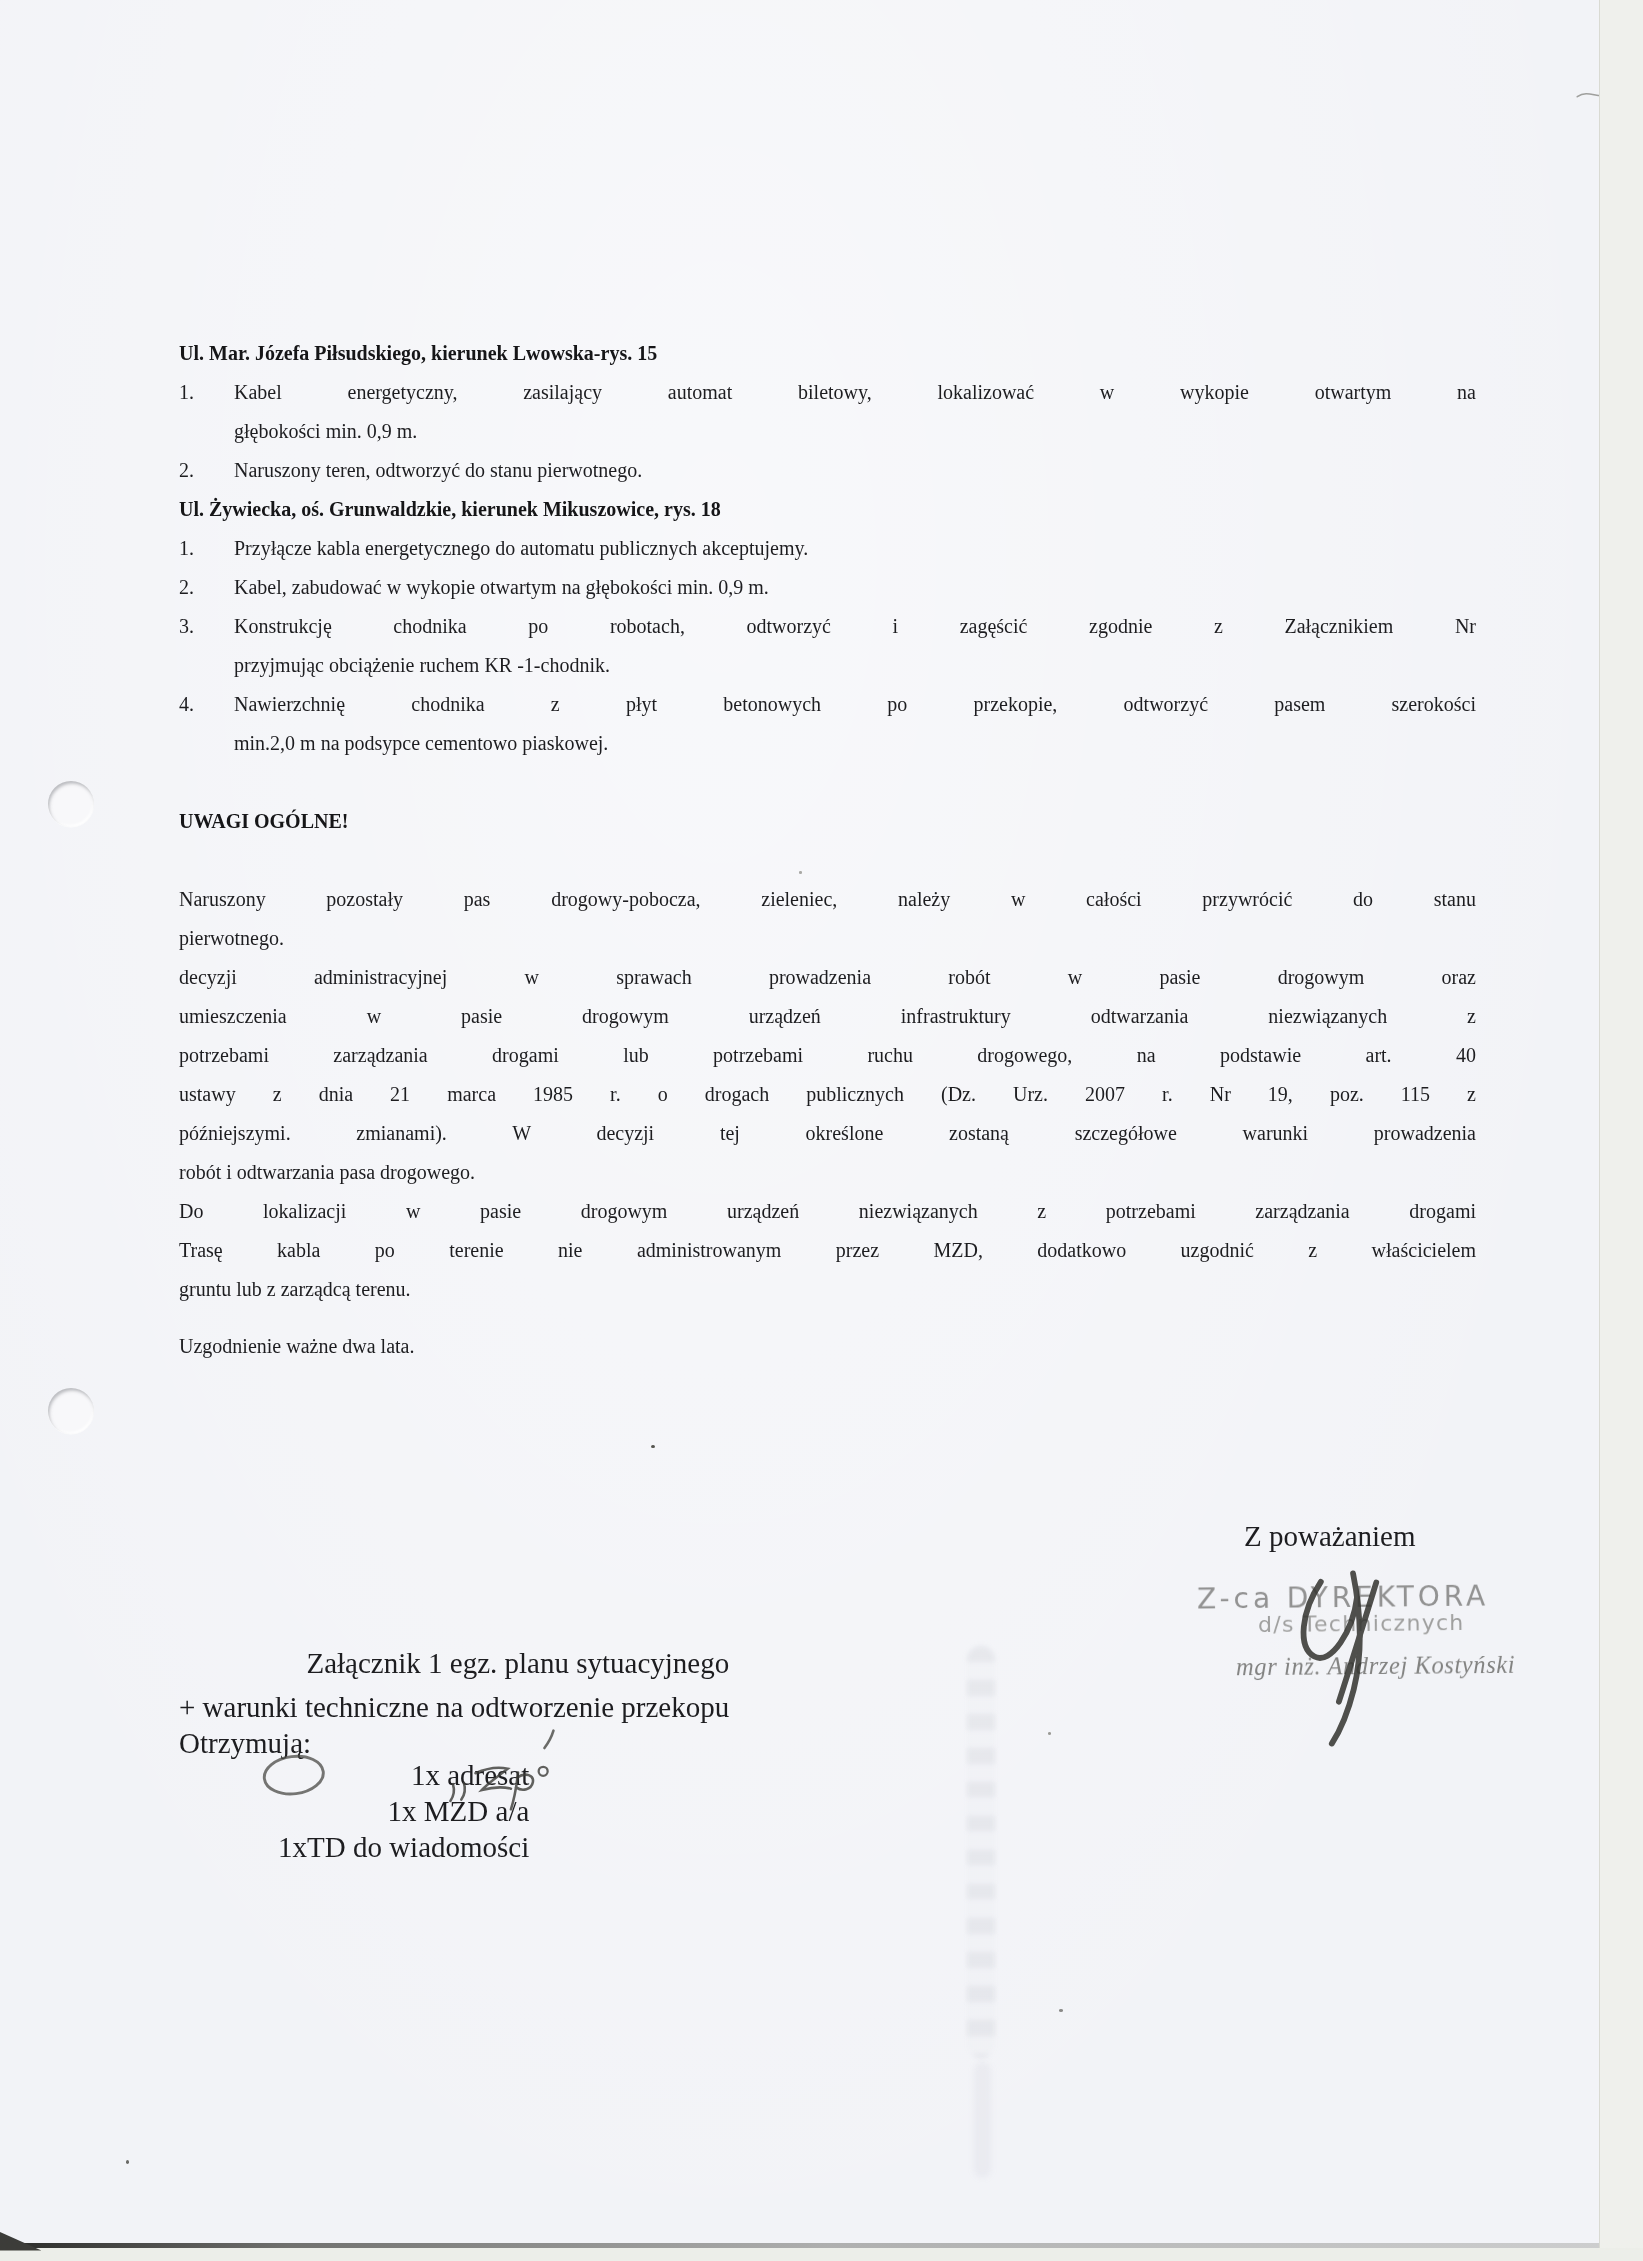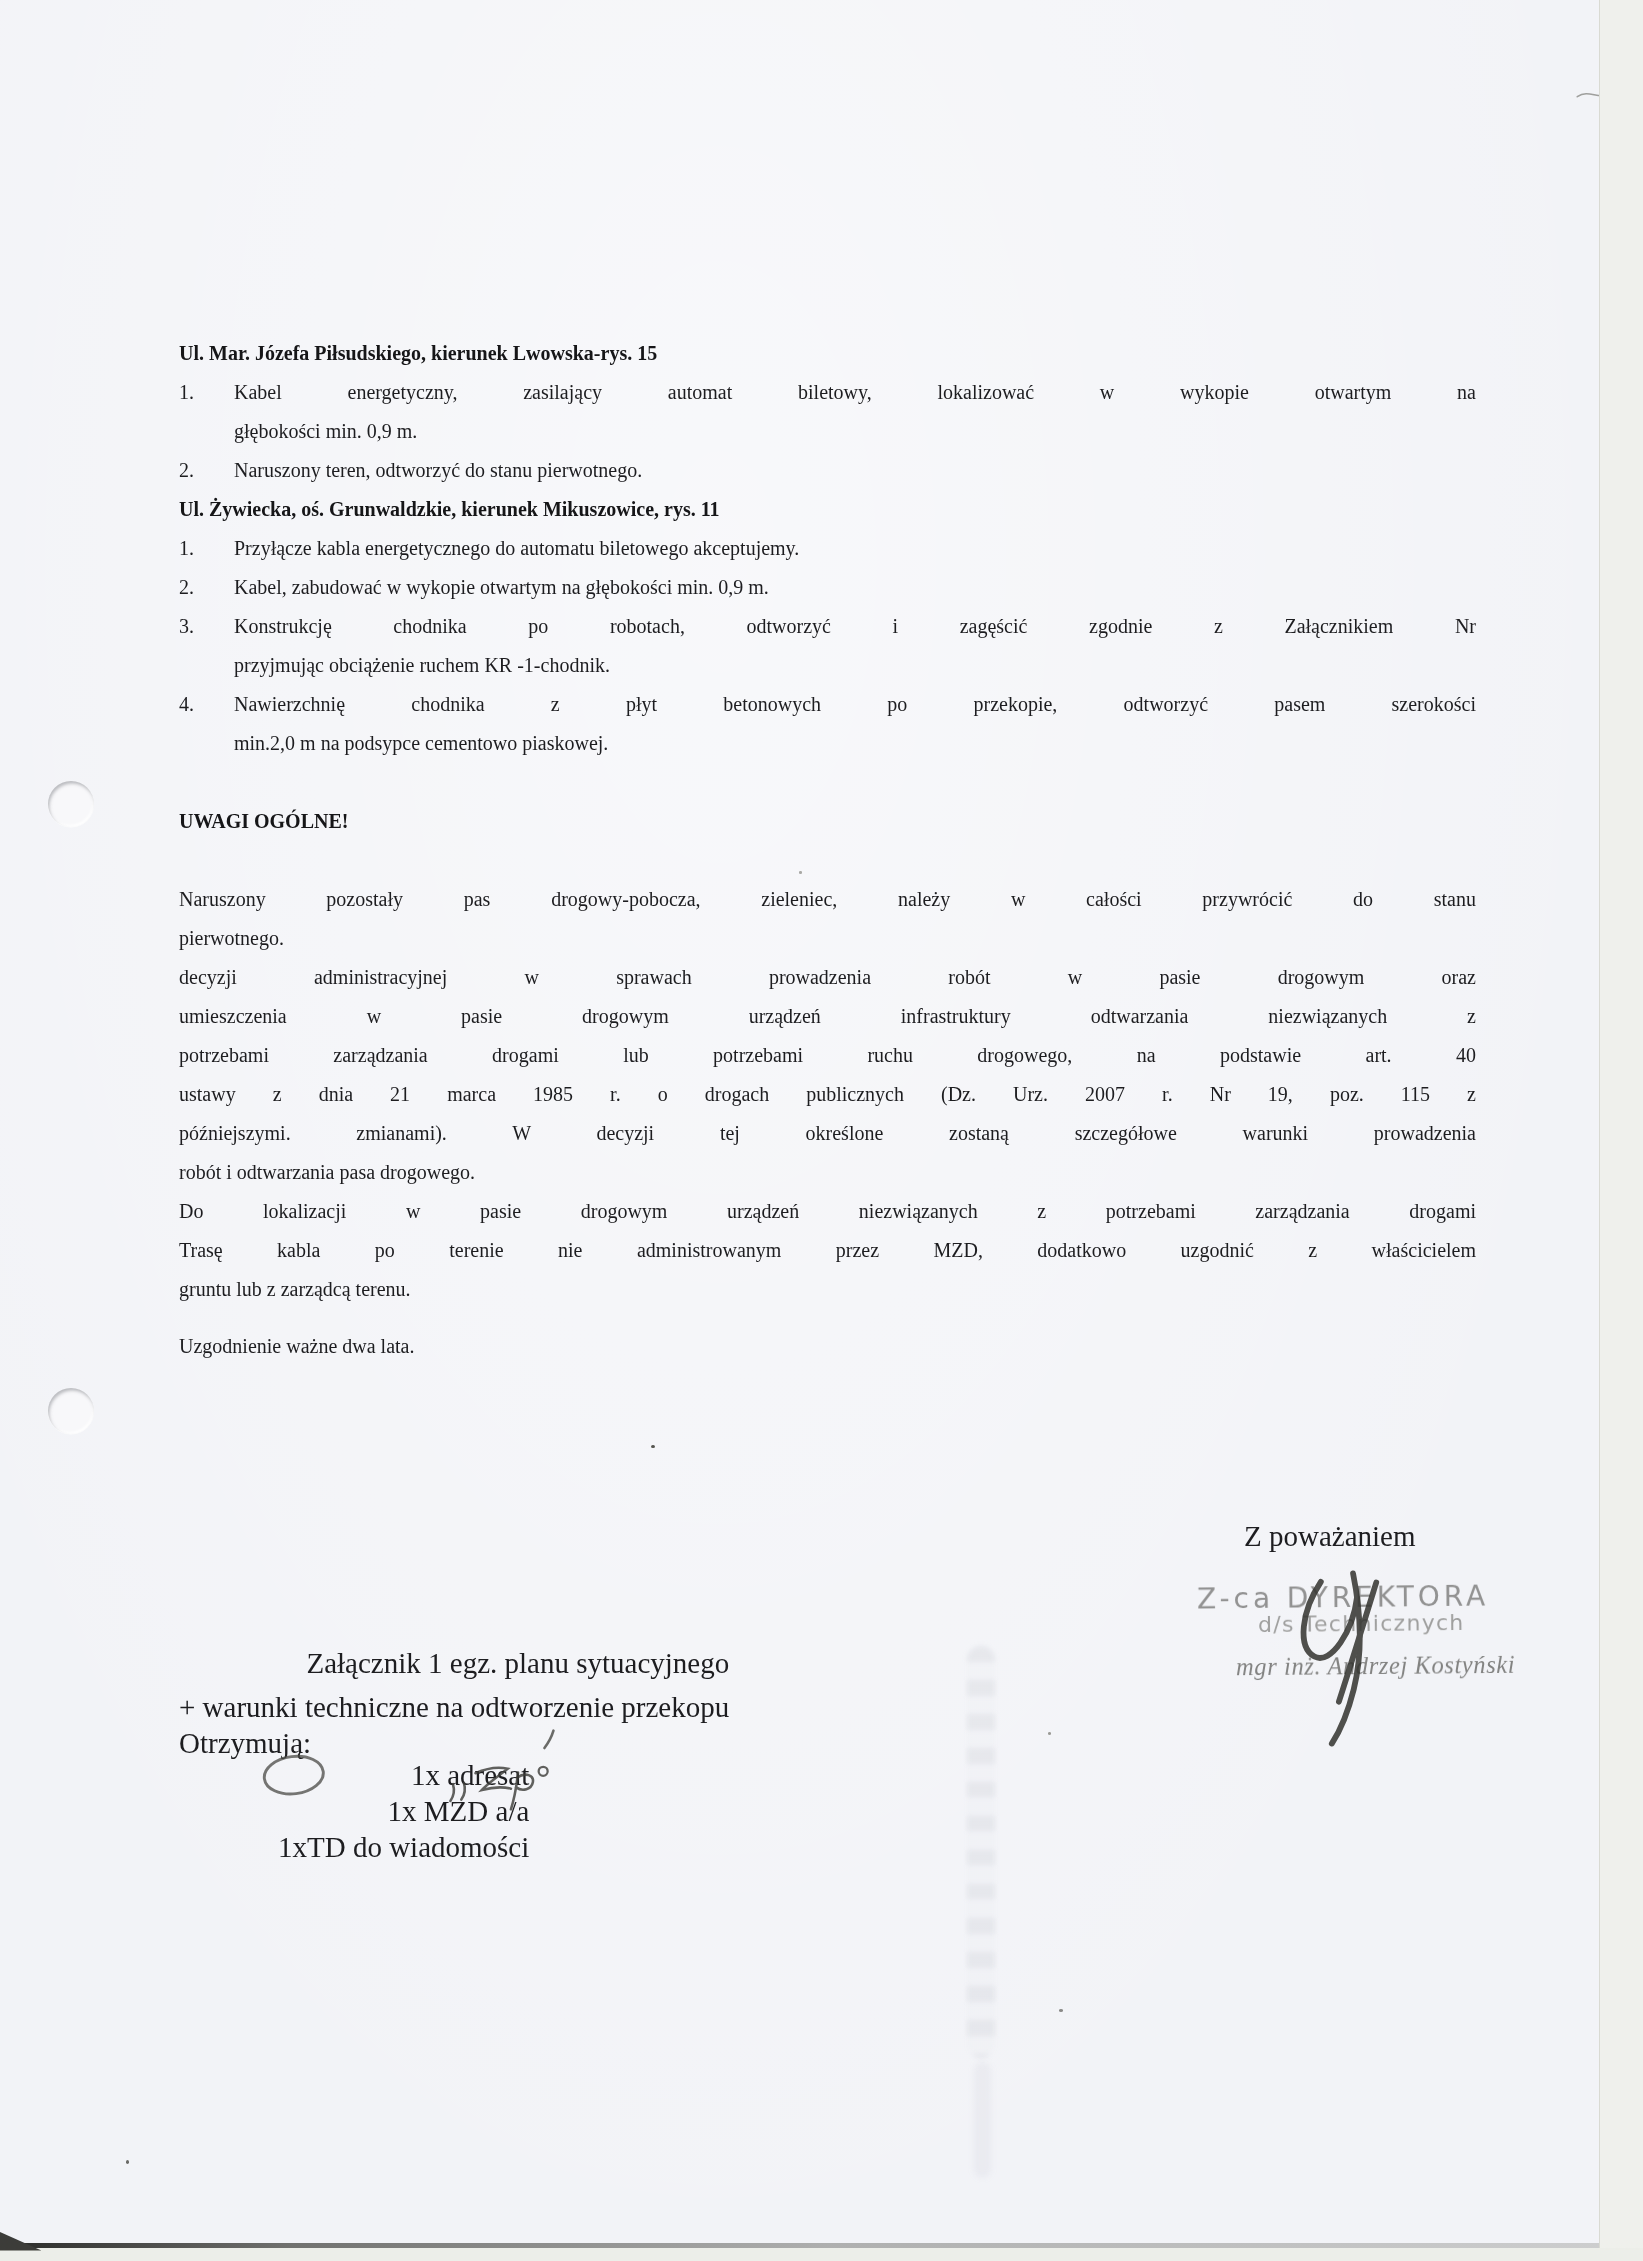--- a/index.html
+++ b/index.html
@@ -84,24 +84,24 @@
       <div class="bl bold">Ul. Mar. Józefa Piłsudskiego, kierunek Lwowska-rys. 15</div>
       <div class="bl ind">
         <span class="num">1.</span>
         <span class="txt j">Kabel energetyczny, zasilający automat biletowy, lokalizować w wykopie otwartym na</span>
       </div>
       <div class="bl ind">głębokości min. 0,9 m.</div>
       <div class="bl ind">
         <span class="num">2.</span>
         <span class="txt">Naruszony teren, odtworzyć do stanu pierwotnego.</span>
       </div>
-      <div class="bl bold">Ul. Żywiecka, oś. Grunwaldzkie, kierunek Mikuszowice, rys. 11</div>
+      <div class="bl bold">Ul. Żywiecka, oś. Grunwaldzkie, kierunek Mikuszowice, rys. 18</div>
       <div class="bl ind">
         <span class="num">1.</span>
-        <span class="txt">Przyłącze kabla energetycznego do automatu biletowego akceptujemy.</span>
+        <span class="txt">Przyłącze kabla energetycznego do automatu publicznych akceptujemy.</span>
       </div>
       <div class="bl ind">
         <span class="num">2.</span>
         <span class="txt">Kabel, zabudować w wykopie otwartym na głębokości min. 0,9 m.</span>
       </div>
       <div class="bl ind">
         <span class="num">3.</span>
         <span class="txt j">Konstrukcję  chodnika po robotach, odtworzyć i zagęścić zgodnie z Załącznikiem Nr</span>
       </div>
       <div class="bl ind">przyjmując obciążenie ruchem KR -1-chodnik.</div>

